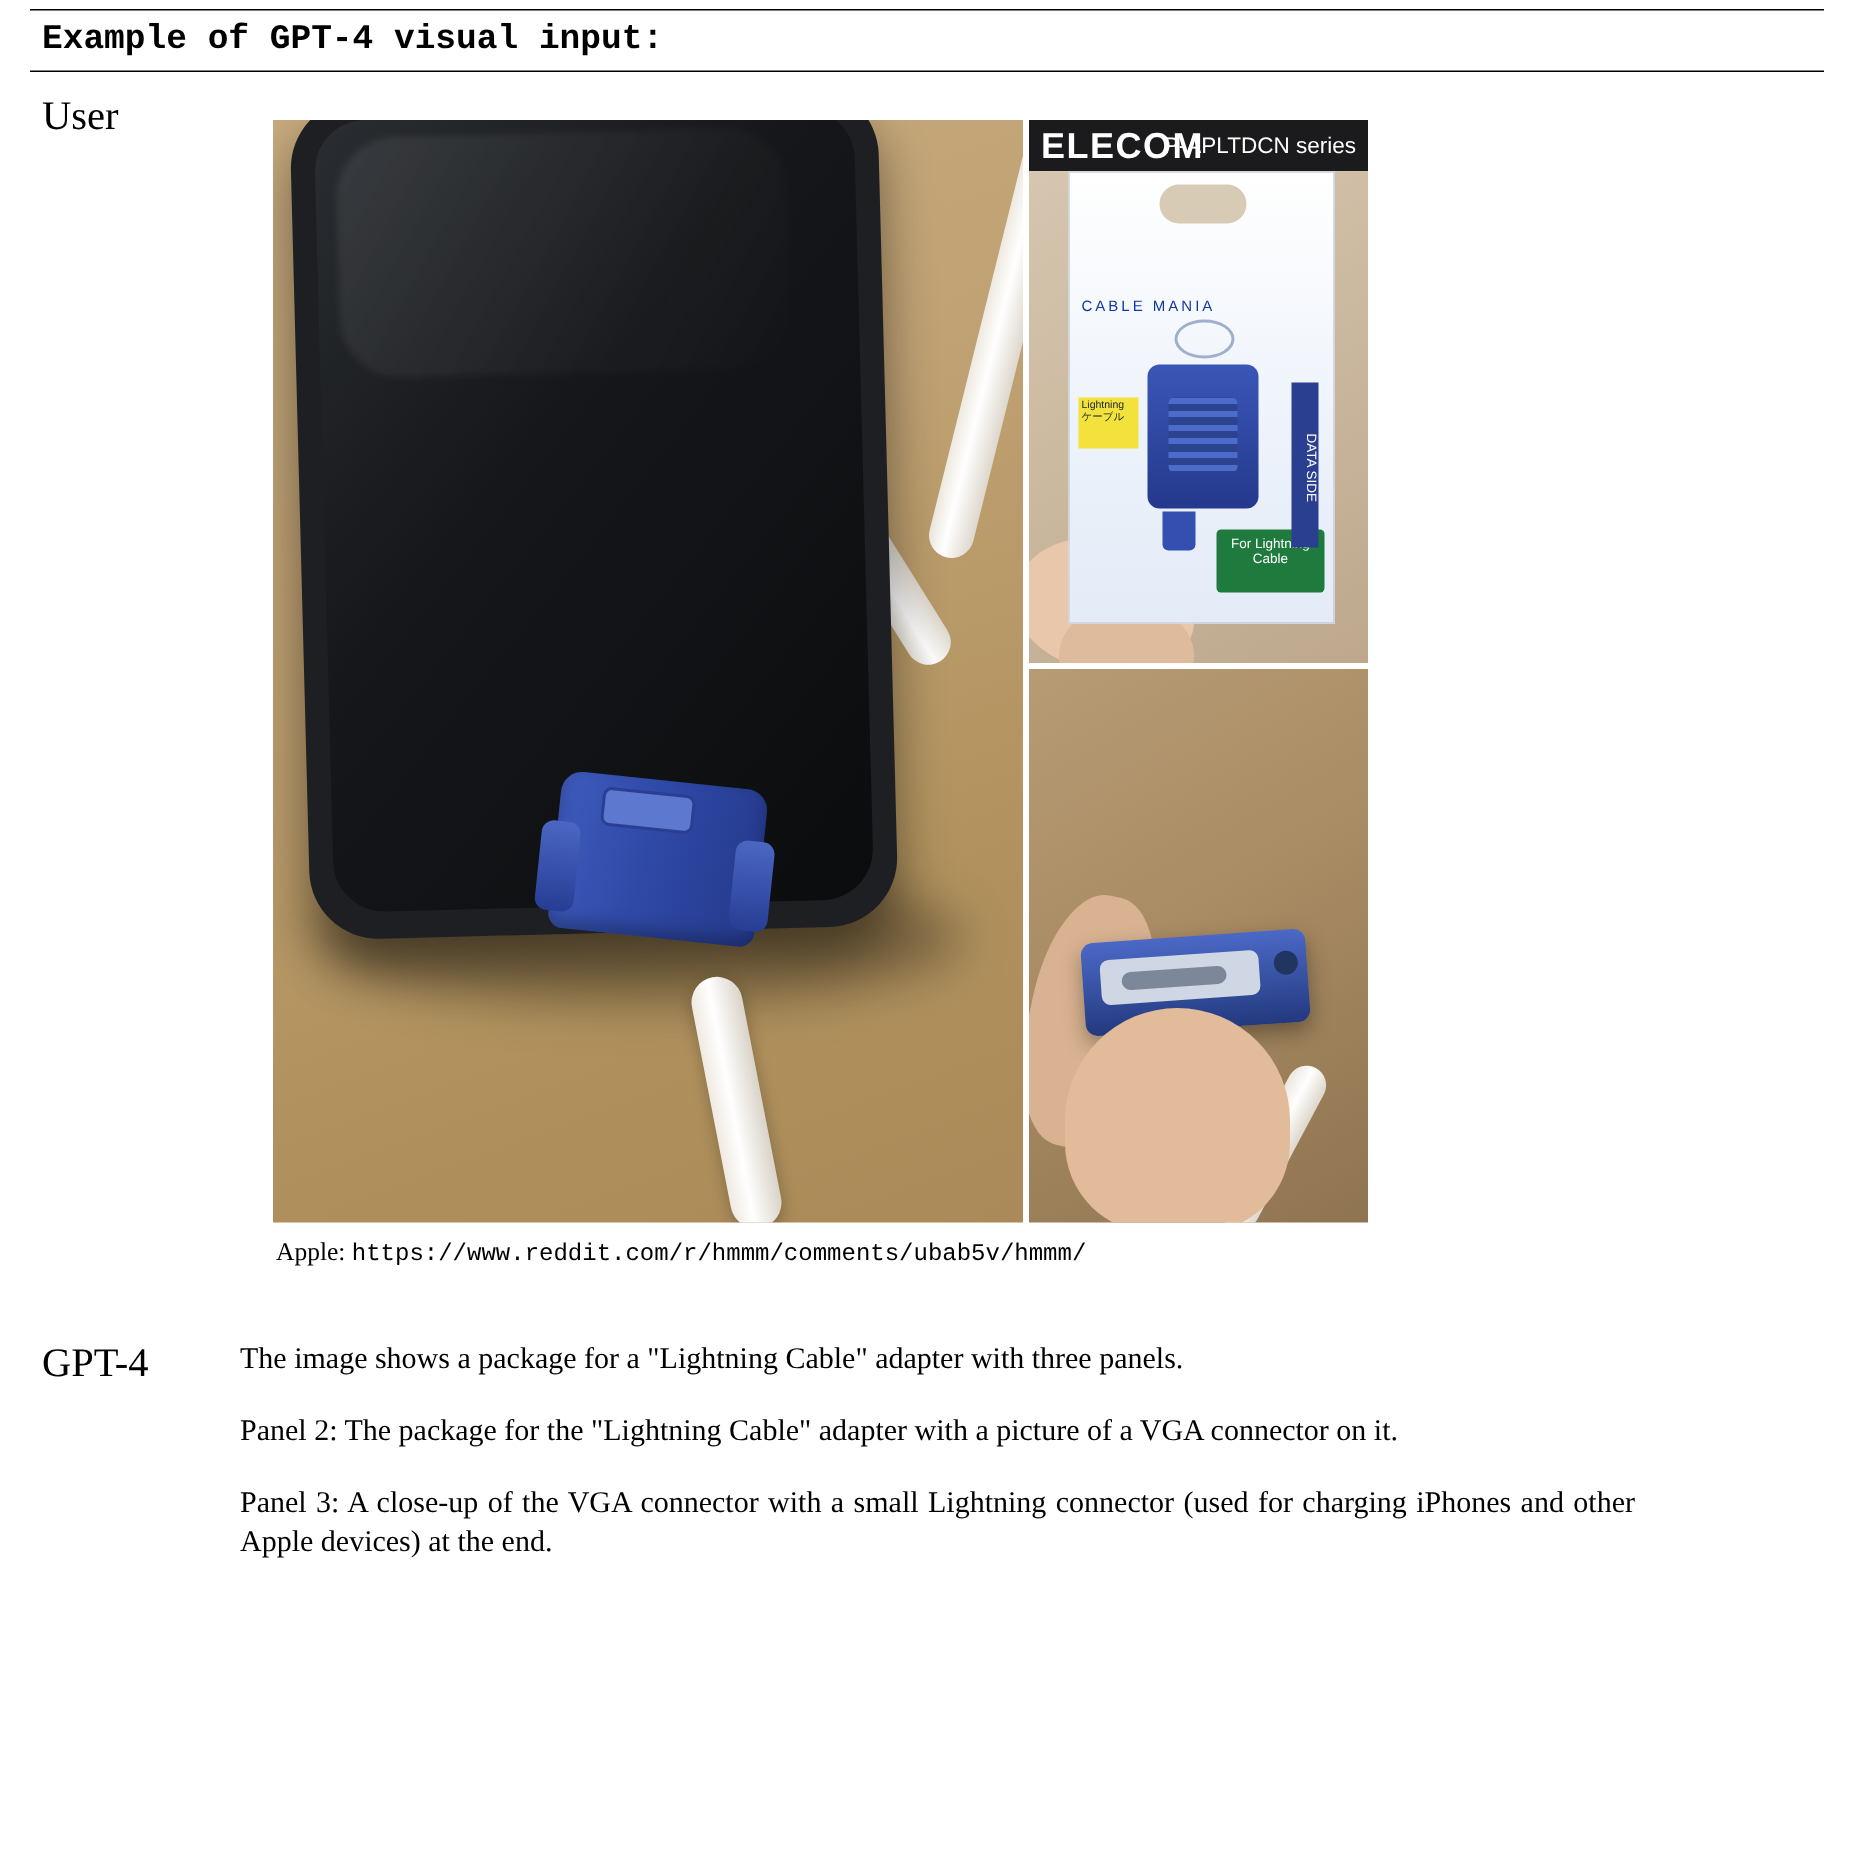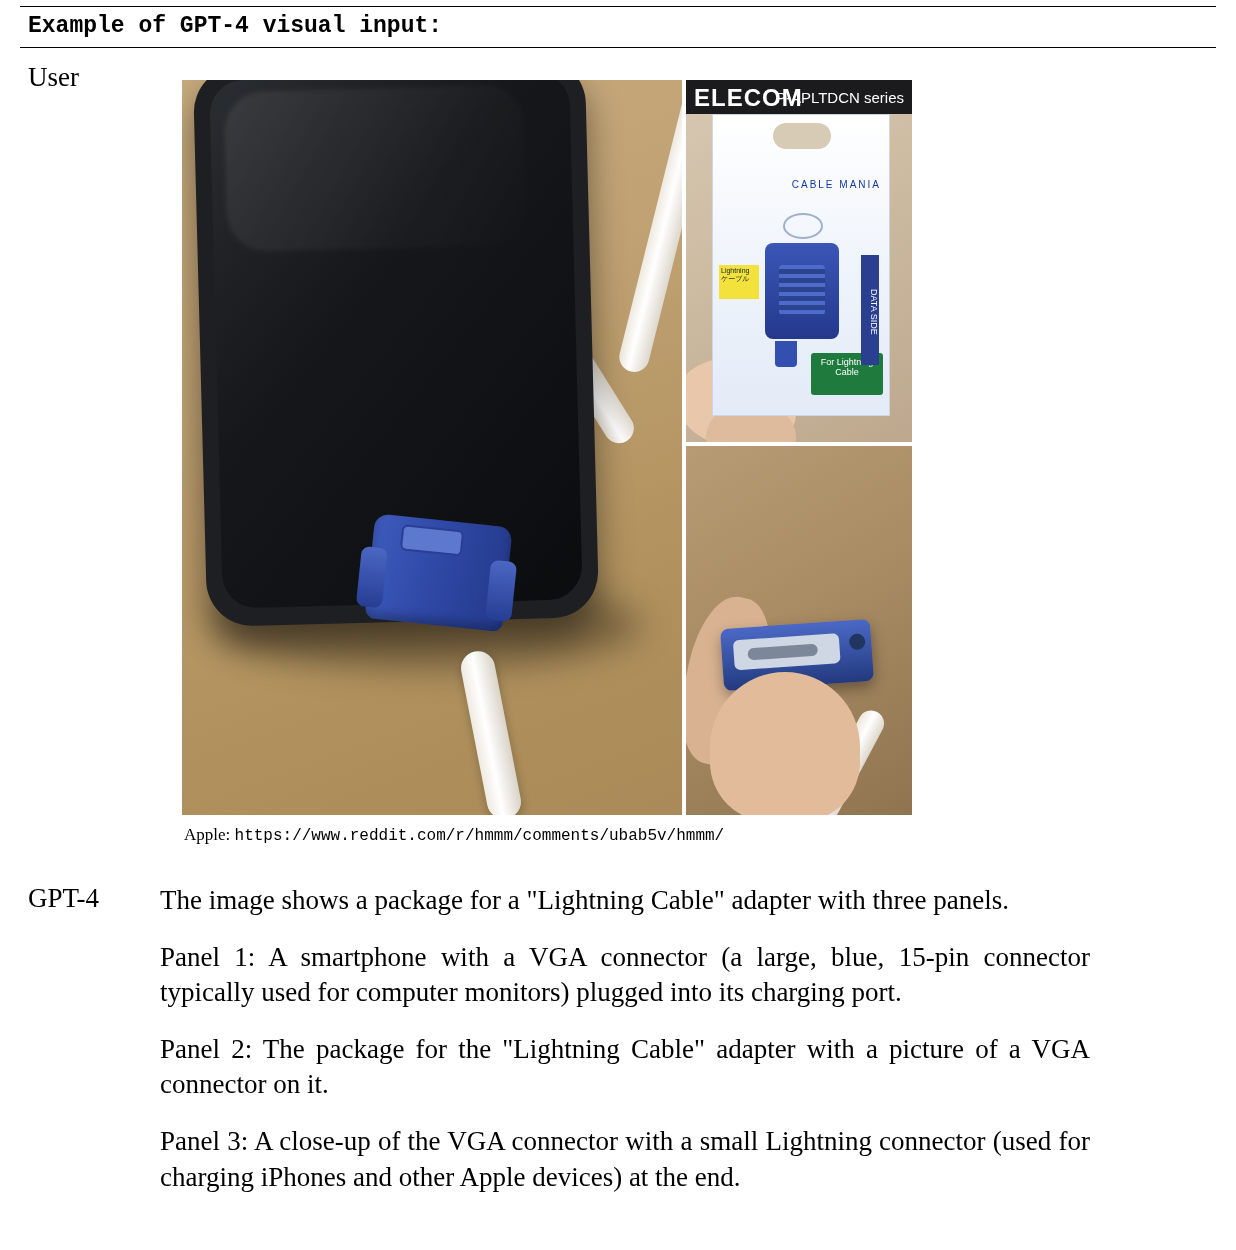--- a/index.html
+++ b/index.html
@@ -277,23 +277,23 @@
     text-align: center;
     font-family: "Liberation Sans", sans-serif;
     font-weight: bold;
     font-size: 27px;
     color: #123a9e;
     letter-spacing: -1px;
   }
   .pkg-sub {
     position: absolute;
     left: 8px;
-    top: 64px;
+    top: 84px;
     width: 160px;
-    text-align: right;
+    text-align: left;
     font-family: "Liberation Sans", sans-serif;
     font-size: 10px;
     color: #123a9e;
     letter-spacing: 2px;
   }
   .pkg-circle {
     position: absolute;
     left: 70px;
     top: 98px;
     width: 36px;
@@ -468,25 +468,25 @@
     font-family: "Liberation Serif", serif;
   }
   .source-line .url {
     font-family: "Liberation Mono", monospace;
     font-size: 16px;
   }
 
   .answer-row {
     display: flex;
     align-items: flex-start;
-    margin-top: 38px;
+    margin-top: 48px;
   }
   .answer-body { flex: 1 1 auto; max-width: 930px; }
   .para {
-    font-size: 27px;
+    font-size: 20px;
     line-height: 1.30;
     text-align: justify;
     margin: 0 0 22px 0;
     font-family: Liberation Serif, serif;
   }
   .para:last-child { margin-bottom: 0; }
 </style>
 </head>
 <body>
 
@@ -569,19 +569,18 @@
           <span class="url">https://www.reddit.com/r/hmmm/comments/ubab5v/hmmm/</span>
         </div>
       </div>
     </div>
   </div>
 
   <div class="answer-row">
     <div class="speaker">GPT-4</div>
     <div class="answer-body">
       <p class="para">The image shows a package for a "Lightning Cable" adapter with three panels.</p>
-      <p class="para">Panel 1: A smartphone with a VGA connector (a large, blue, 15-pin connector typically used for computer monitors) plugged into its charging port.</p>
       <p class="para">Panel 2: The package for the "Lightning Cable" adapter with a picture of a VGA connector on it.</p>
       <p class="para">Panel 3: A close-up of the VGA connector with a small Lightning connector (used for charging iPhones and other Apple devices) at the end.</p>
     </div>
   </div>
 
 </div>
 
 </body></html>

